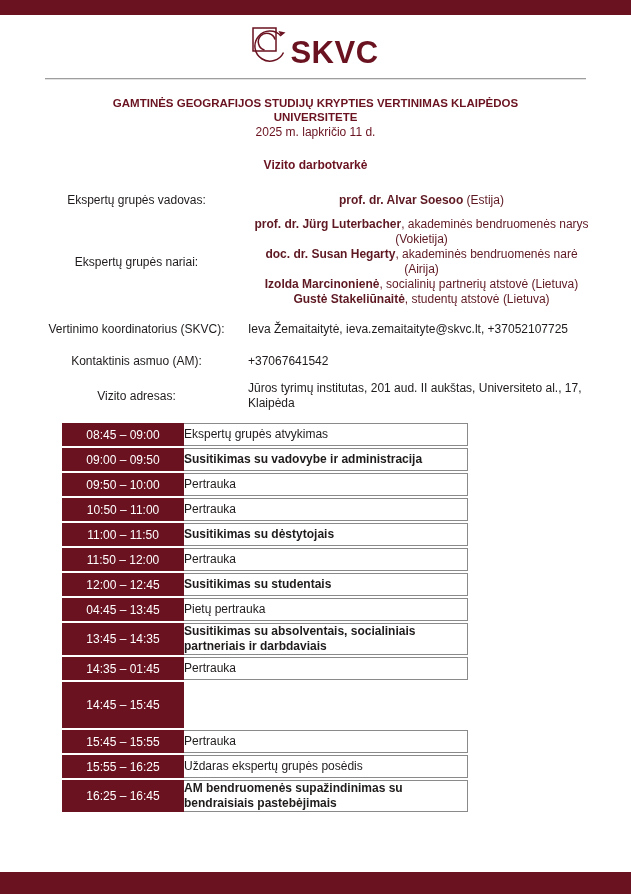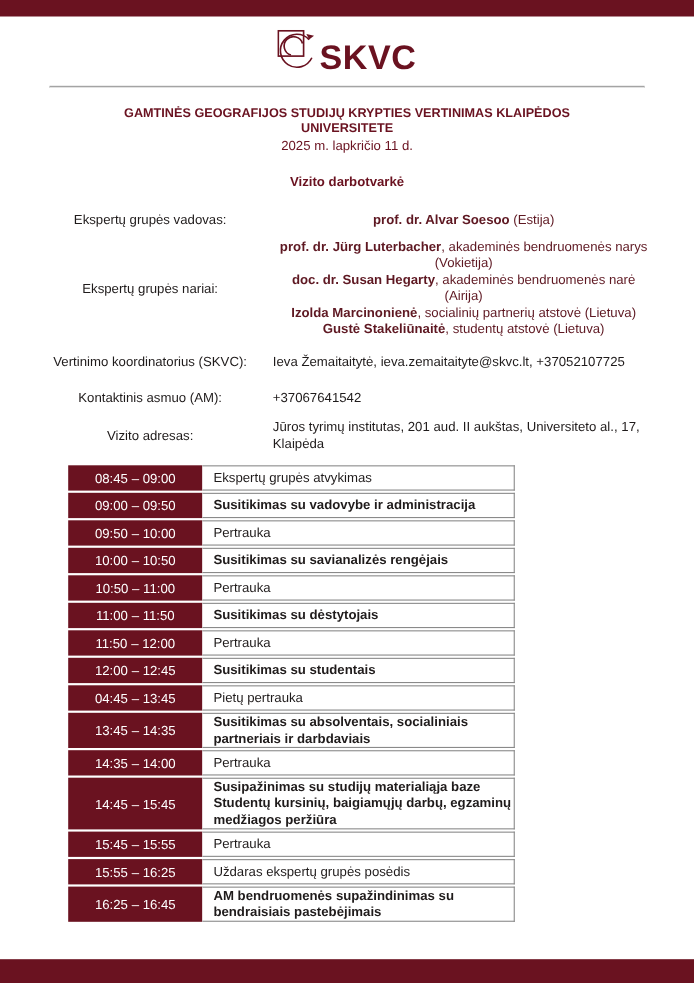--- a/index.html
+++ b/index.html
@@ -63,21 +63,21 @@
   
   .schedule{margin:12px 0 0 62px;width:406px;}
   .trow{display:flex;margin-bottom:2px;}
   .tcell{display:flex;}
   .time{
     width:122px;min-height:23px;background:var(--maroon);color:#fff;
     align-items:center;justify-content:center;font-size:12px;flex:none;
   }
   .desc{
     flex:1;min-height:23px;border:1px solid var(--cellborder);border-left:none;
-    align-items:center;padding-left:10px;font-size:12px;background:#fff;
+    align-items:center;font-size:12px;background:#fff;
     flex-direction:column;justify-content:center;align-items:flex-start;
   }
   .desc div{line-height:15px;}
   .trow.b .desc{font-weight:bold;}
   .tall .time,.tall .desc{min-height:46px;}
 </style>
 </head>
 <body>
 
 <div class="page">
@@ -169,26 +169,20 @@
           </div>
       </div>
 
       <div class="trow">
         <div class="tcell time">09:50 – 10:00</div>
         <div class="tcell desc">
             <div>Pertrauka</div>
           </div>
       </div>
 
-      <div class="trow b">
-        <div class="tcell time">10:00 – 10:50</div>
-        <div class="tcell desc">
-            <div>Susitikimas su savianalizės rengėjais</div>
-          </div>
-      </div>
 
       <div class="trow">
         <div class="tcell time">10:50 – 11:00</div>
         <div class="tcell desc">
             <div>Pertrauka</div>
           </div>
       </div>
 
       <div class="trow b">
         <div class="tcell time">11:00 – 11:50</div>
@@ -219,32 +213,28 @@
       </div>
 
       <div class="trow b">
         <div class="tcell time">13:45 – 14:35</div>
         <div class="tcell desc">
             <div>Susitikimas su absolventais, socialiniais partneriais ir darbdaviais</div>
           </div>
       </div>
 
       <div class="trow">
-        <div class="tcell time">14:35 – 14:00</div>
+        <div class="tcell time">14:35 – 01:45</div>
         <div class="tcell desc">
             <div>Pertrauka</div>
           </div>
       </div>
 
       <div class="trow b tall">
         <div class="tcell time">14:45 – 15:45</div>
-        <div class="tcell desc">
-          <div>Susipažinimas su studijų materialiąja baze</div>
-          <div>Studentų kursinių, baigiamųjų darbų, egzaminų medžiagos peržiūra</div>
-        </div>
       </div>
 
       <div class="trow">
         <div class="tcell time">15:45 – 15:55</div>
         <div class="tcell desc">
             <div>Pertrauka</div>
           </div>
       </div>
 
       <div class="trow">

